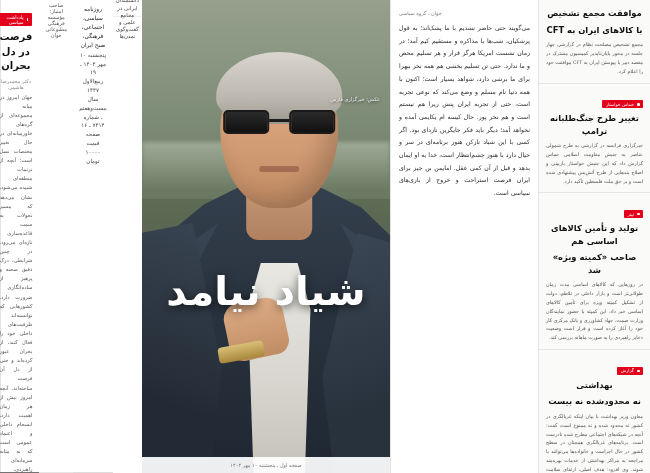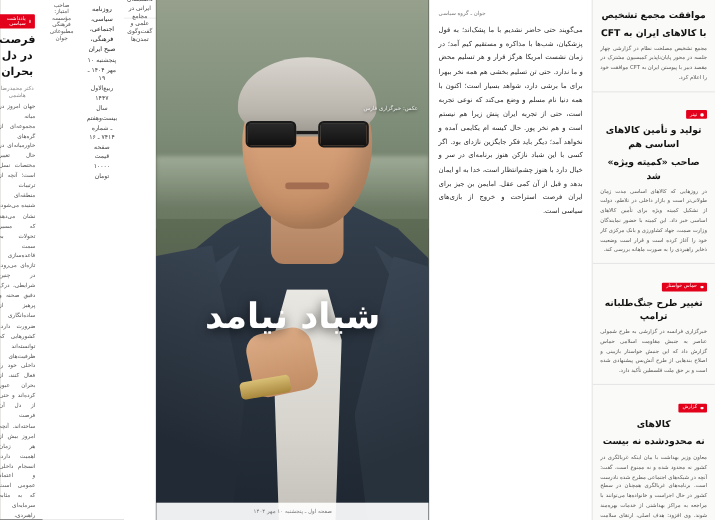--- a/index.html
+++ b/index.html
@@ -230,21 +230,21 @@
     position:absolute;left:104px;top:344px;width:46px;height:16px;
     background:linear-gradient(180deg,#d9c077,#a8873c);
     border-radius:4px;transform:rotate(-10deg);
   }
   .headline-overlay{
     position:absolute;
     left:0;right:0;
     top:268px;
     text-align:center;
     color:#ffffff;
-    font-size:32px;
+    font-size:40px;
     font-weight:bold;
     letter-spacing:1px;
     text-shadow:0 2px 10px rgba(0,0,0,.65);
     direction:rtl;
   }
   .photo-credit{
     position:absolute;top:96px;right:10px;
     color:#f0f0f0;font-size:5px;
     text-shadow:0 1px 3px rgba(0,0,0,.7);
   }
@@ -375,41 +375,41 @@
 
     <div class="l-article">
       <div class="l-title">موافقت مجمع تشخیص</div>
       <div class="l-title">با کالاهای ایران به CFT</div>
       <div class="l-body">مجمع تشخیص مصلحت نظام در گزارشی چهار جلسه در محور پایان‌ناپذیر کمیسیون مشترک در مقصد دبیر با پیوستن ایران به CFT موافقت خود را اعلام کرد.</div>
     </div>
 
     <div class="l-article">
       <div class="l-kicker">
         <span class="dot"></span>
+        <span>حماس خواستار</span>
+      </div>
+      <div class="l-title">تغییر طرح جنگ‌طلبانه ترامپ</div>
+      <div class="l-body">خبرگزاری فرانسه در گزارشی به طرح شمولی عناصر به جنبش مقاومت اسلامی حماس گزارش داد که این جنبش خواستار بازبینی و اصلاح بندهایی از طرح آتش‌بس پیشنهادی شده است و بر حق ملت فلسطین تأکید دارد.</div>
+    </div>
+
+    <div class="l-article">
+      <div class="l-kicker">
+        <span class="dot"></span>
         <span>تیتر</span>
       </div>
       <div class="l-title">تولید و تأمین کالاهای اساسی هم</div>
       <div class="l-title">صاحب «کمیته ویژه» شد</div>
       <div class="l-body">در روزهایی که کالاهای اساسی مدت زمان طولانی‌تر است و بازار داخلی در تلاطم، دولت از تشکیل کمیته ویژه برای تأمین کالاهای اساسی خبر داد. این کمیته با حضور نمایندگان وزارت صمت، جهاد کشاورزی و بانک مرکزی کار خود را آغاز کرده است و قرار است وضعیت ذخایر راهبردی را به صورت ماهانه بررسی کند.</div>
     </div>
 
     <div class="l-article">
       <div class="l-kicker">
         <span class="dot"></span>
-        <span>حماس خواستار</span>
-      </div>
-      <div class="l-title">تغییر طرح جنگ‌طلبانه ترامپ</div>
-      <div class="l-body">خبرگزاری فرانسه در گزارشی به طرح شمولی عناصر به جنبش مقاومت اسلامی حماس گزارش داد که این جنبش خواستار بازبینی و اصلاح بندهایی از طرح آتش‌بس پیشنهادی شده است و بر حق ملت فلسطین تأکید دارد.</div>
-    </div>
-
-    <div class="l-article">
-      <div class="l-kicker">
-        <span class="dot"></span>
         <span>گزارش</span>
       </div>
-      <div class="l-title">کالاهای</div>
+      <div class="l-title">بهداشتی</div>
       <div class="l-title">نه محدودشده نه بیست</div>
       <div class="l-body">معاون وزیر بهداشت با بیان اینکه غربالگری در کشور نه محدود شده و نه ممنوع است، گفت: آنچه در شبکه‌های اجتماعی مطرح شده نادرست است. برنامه‌های غربالگری همچنان در سطح کشور در حال اجراست و خانواده‌ها می‌توانند با مراجعه به مراکز بهداشتی از خدمات بهره‌مند شوند. وی افزود: هدف اصلی، ارتقای سلامت مادران و نوزادان است و هیچ دستورالعملی مبنی بر توقف این برنامه‌ها صادر نشده است.</div>
     </div>
 
   </div>
 
 </div>
 
 </body></html>

